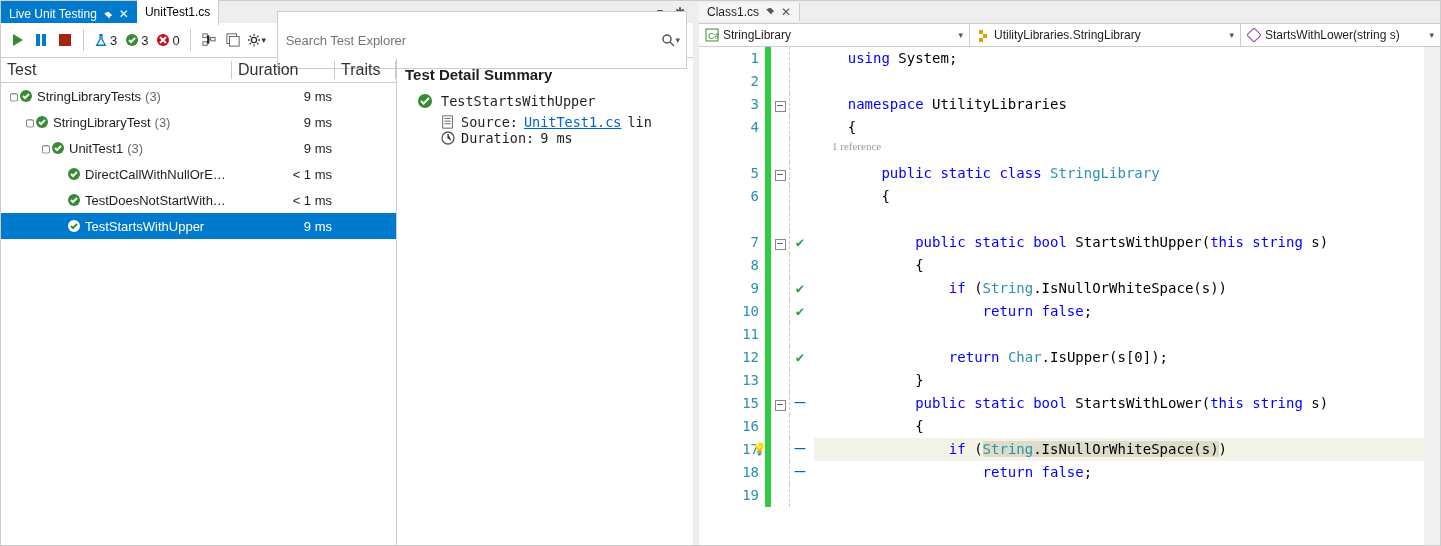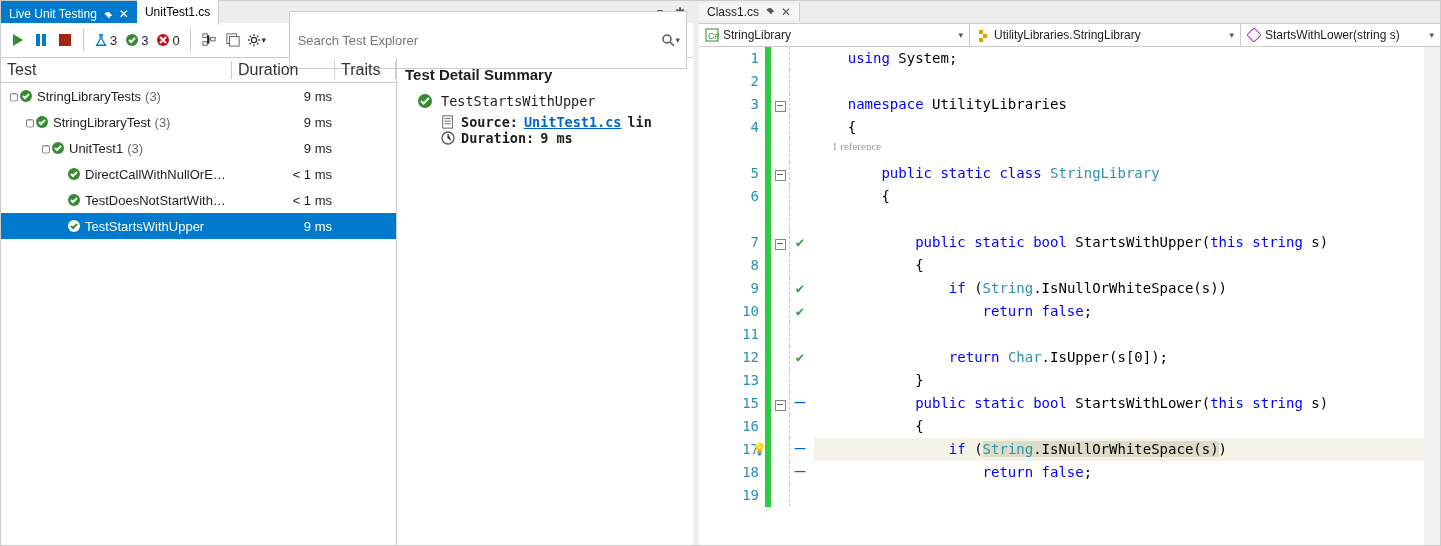--- a/index.html
+++ b/index.html
@@ -13,21 +13,21 @@
   .tab-active .close { margin-left:6px; }
   .tab-inactive { background:#fff; color:#000; padding:2px 8px; display:flex; align-items:center; height:100%; border-right:1px solid #ccc; }
   .tabs-row .spacer { flex:1; }
   .tabs-row .icon { width:14px; text-align:center; color:#555; }
   
   .toolbar { display:flex; align-items:center; height:34px; border-bottom:1px solid #ccc; padding:0 6px; gap:4px; }
   .tb-btn { width:20px; height:20px; display:flex; align-items:center; justify-content:center; }
   .tb-sep { width:1px; height:22px; background:#ccc; margin:0 4px; }
   .badge { display:flex; align-items:center; gap:2px; padding:0 2px; }
   .badge svg { display:block; }
-  .search { flex:1; margin-left:18px; display:flex; align-items:center; border:1px solid #ccc; background:#fff; height:24px; padding:16px 6px; }
+  .search { flex:1; margin-left:6px; display:flex; align-items:center; border:1px solid #ccc; background:#fff; height:24px; padding:16px 6px; }
   .search input { flex:1; border:0; outline:0; font-size:13px; color:#666; }
   
   .cols { display:flex; height:24px; border-bottom:1px solid #ccc; align-items:center; font-size:16px; color:#333; }
   .col-test { flex:1; padding-left:6px; }
   .col-dur { width:96px; border-left:1px solid #ccc; padding-left:6px; }
   .col-traits{ width:54px; border-left:1px solid #ccc; border-right:1px solid #ccc; padding-left:6px; }
   
   .tree { }
   .row { display:flex; align-items:center; height:26px; }
   .row .name { flex:1; display:flex; align-items:center; overflow:hidden; white-space:nowrap; }
@@ -38,21 +38,21 @@
   .row .chev { width:10px; text-align:center; color:#333; font-size:10px; }
   .row .pass-icon { margin-right:4px; }
   .row.sel { background:#007acc; color:#fff; }
   .row.sel .dur { color:#fff; }
   
   .left-body { display:flex; flex:1; min-height:0; }
   .tree-col { width:395px; border-right:1px solid #ccc; }
   .detail-col { flex:1; padding:8px 8px; font-size:13px; }
   .detail-col h3 { margin:0 0 10px 0; font-weight:600; font-size:15px; }
   .detail-line { display:flex; align-items:center; margin:3px 0 5px 12px; font-family:Consolas,monospace; font-size:13.5px; }
-  .detail-sub { margin-left:36px; font-family:Consolas,monospace; font-size:13.5px; display:flex; align-items:center; gap:6px;font-weight:bold; }
+  .detail-sub { margin-left:36px; font-family:Consolas,monospace; font-size:13.5px; display:flex; align-items:center; gap:6px; }
   a.src { color:#0066cc; text-decoration:underline; }
   
   .r-tabs-row { display:flex; align-items:center; height:22px; background:#eee; font-size:12px; }
   .r-tab { background:#f5f5f5; padding:2px 8px; display:flex; align-items:center; border-right:1px solid #ccc; }
   .r-tab svg.pin { margin-left:6px; }
   .r-tab .close { margin-left:6px; color:#555; }
   
   .navbar { display:flex; height:22px; border-top:1px solid #ccc; border-bottom:1px solid #ccc; font-size:12px; }
   .navbar .dd { display:flex; align-items:center; padding:0 6px; border-right:1px solid #ccc; gap:4px; }
   .navbar .dd.last { border-right:0; }

